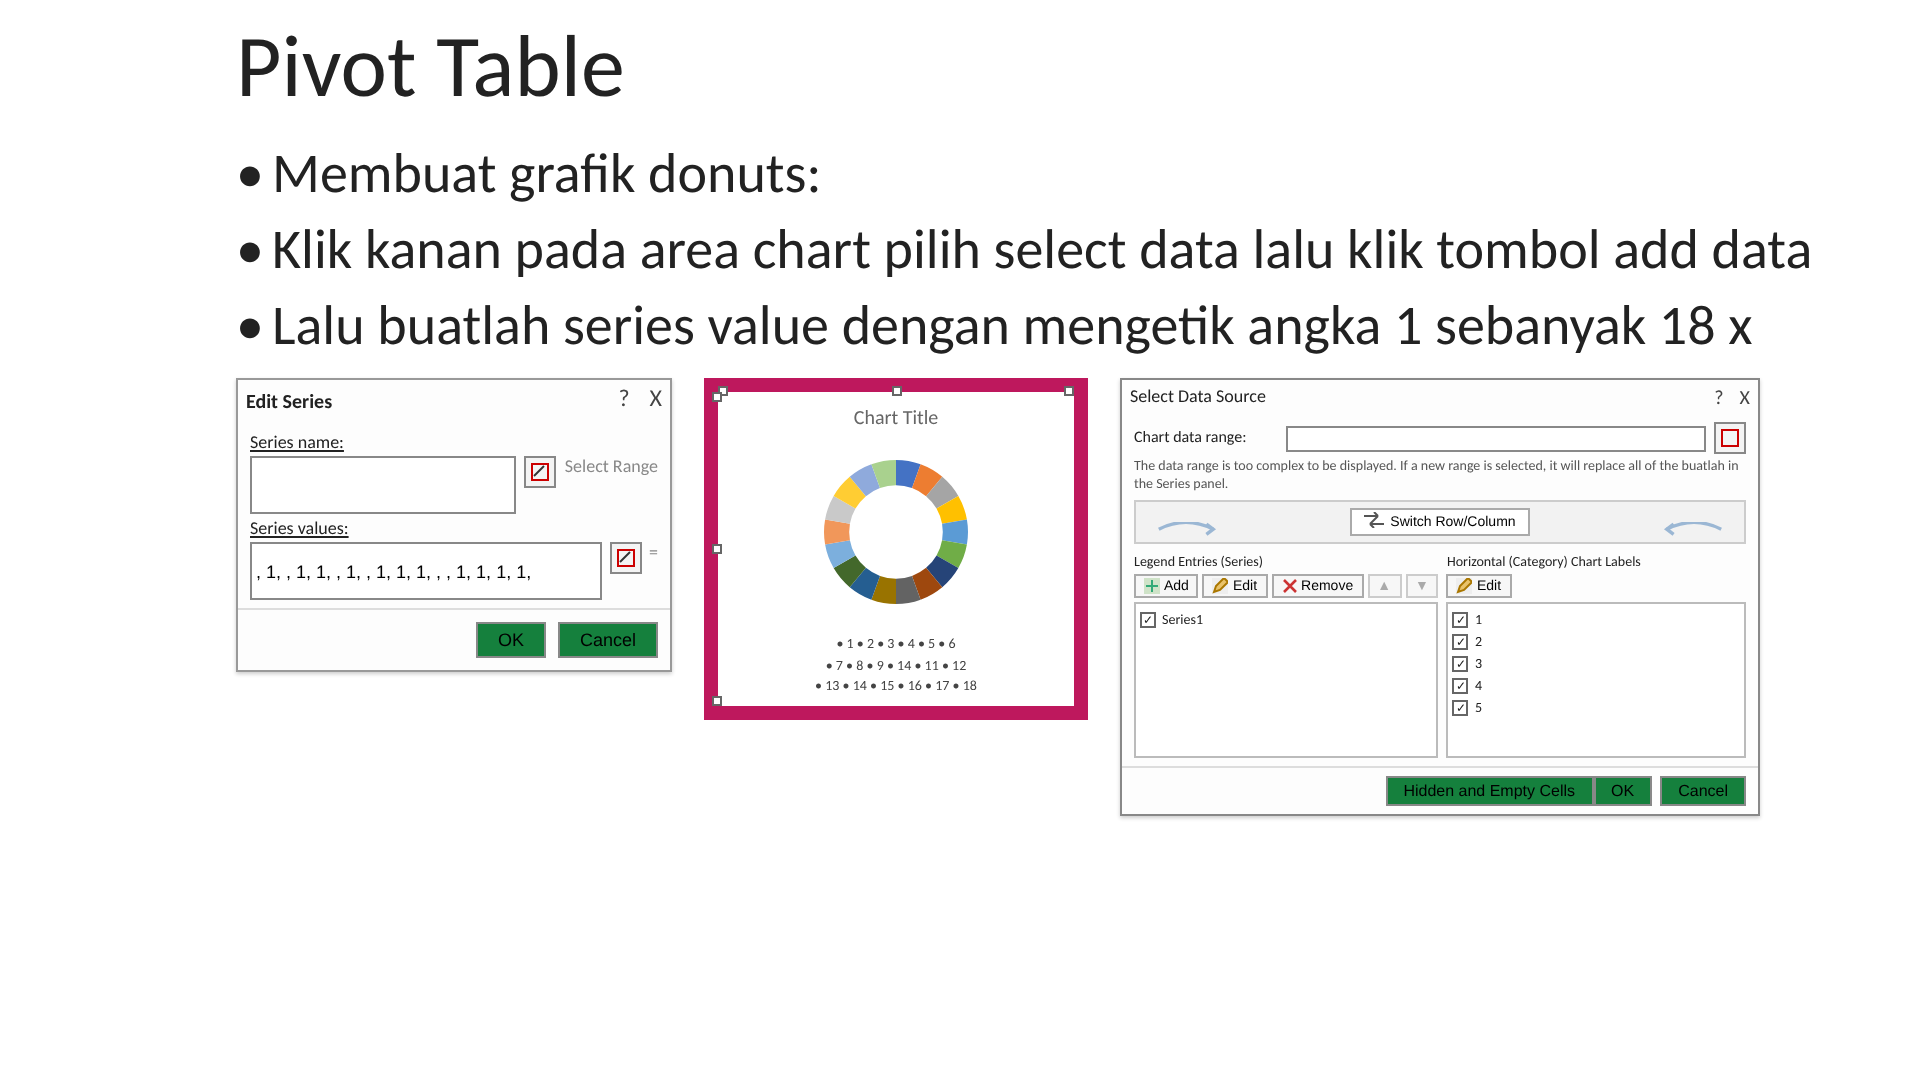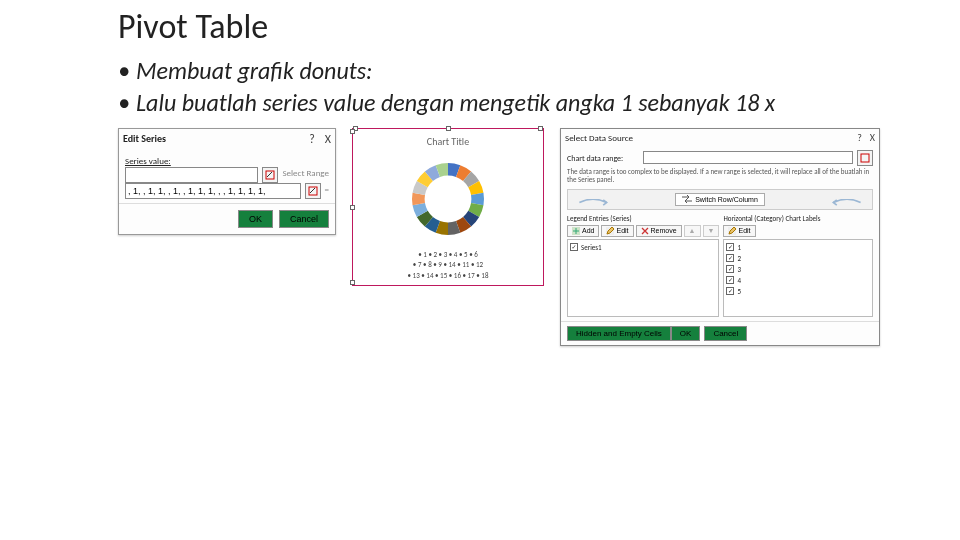--- a/index.html
+++ b/index.html
@@ -1,41 +1,41 @@
 <!DOCTYPE html>
 <html><head>
 <meta charset="utf-8">
 <style>
   * { box-sizing: border-box; margin: 0; padding: 0; }
   body { width: 960px; height: 540px; font-family: "Segoe UI", Calibri, Arial, sans-serif; background: #fff; color: #222; overflow: hidden; }
   .slide { padding: 6px 0 0 118px; }
-  .title { font-size: 34px; font-weight: 400; margin-bottom: 8px; }
-  .bullets { font-size: 24px; line-height: 1.35; font-style: italic; }
+  .title { font-size: 44px; font-weight: 400; margin-bottom: 8px; }
+  .bullets { font-size: 28px; line-height: 1.35; }
   .bullets li { list-style: none; position: relative; padding-left: 18px; }
   .bullets li::before { content: "•"; position: absolute; left: 0; }
   .bullets li.wrap { padding-left: 18px; }
   .row { display: flex; gap: 16px; margin-top: 8px; align-items: flex-start; }
 
   
   .dlg-es { width: 218px; border: 1px solid #999; background: #fdfdfd; box-shadow: 0 1px 2px rgba(0,0,0,0.2); font-size: 10px; }
   .dlg-es .hd { display: flex; align-items: center; justify-content: space-between; padding: 3px 4px; }
   .dlg-es .hd-title { font-weight: 600; font-size: 10px; }
   .dlg-es .hd-btns { display: flex; gap: 10px; align-items: center; font-size: 12px; color: #444; }
   .dlg-es .body { padding: 4px 6px; }
   .dlg-es label { display: block; font-size: 9px; margin: 2px 0 1px; text-decoration: underline; color: #222; }
   .field-row { display: flex; gap: 4px; }
-  .field-row input { flex: 1; border: 1px solid #888; height: 16px; font-size: 9px; padding: 0 2px; }
+  .field-row input { flex: 1; border: 1px solid #888; height: 29px; font-size: 9px; padding: 0 2px; }
   .picker { width: 16px; height: 16px; border: 1px solid #888; background: #f4f4f4; display:flex;align-items:center;justify-content:center;font-size:9px; }
   .picker svg { width:10px; height:10px; }
   .hint { color: #888; font-size: 9px; white-space: nowrap; }
   .dlg-footer { display: flex; justify-content: flex-end; gap: 6px; padding: 6px; border-top: 1px solid #ddd; }
   .btn { border: 1px solid #888; background: #15803d; font-size: 9px; padding: 3px 10px; cursor: pointer; }
 
   
-  .chart-panel { width: 192px; border: 1px solid #be185d; background: #fff; position: relative; padding: 6px 4px 4px; }
+  .chart-panel { width: 192px; border: 7px solid #be185d; background: #fff; position: relative; padding: 6px 4px 4px; }
   .handles-v { position:absolute; left:-3px; top:0; bottom:0; display:flex; flex-direction:column; justify-content:space-between; }
   .handles-v span,.handles-h span{ width:5px;height:5px;background:#fff;border:1px solid #666;display:block;}
   .handles-h { position:absolute; top:-3px; left:0; right:0; display:flex; justify-content:space-between; }
   .chart-title { text-align:center; font-size:10px; color:#666; margin-bottom:6px; }
   .donut-wrap { display:flex; justify-content:center; }
   .legend { font-size:7px; color:#444; margin-top:6px; line-height:1.5; text-align:center;}
 
   
   .dlg-sd { width: 320px; border:1px solid #888; background:#fdfdfd; font-size:8px; box-shadow:0 1px 2px rgba(0,0,0,0.2);}
   .dlg-sd .hd { display:flex;justify-content:space-between;align-items:center;padding:2px 4px;}
@@ -52,58 +52,60 @@
   .arrows svg{width:34px;height:14px;}
   .cols{display:flex;gap:4px;}
   .col{flex:1;}
   .col-hd{font-size:7px;margin-bottom:2px;}
   .tool-row{display:flex;gap:2px;margin-bottom:2px;}
   .tbtn{border:1px solid #aaa;background:#f7f7f7;font-size:7px;padding:1px 4px;display:flex;align-items:center;gap:2px;}
   .tbtn.disabled{color:#aaa;border-color:#ccc;}
   .list{border:1px solid #bbb;height:78px;background:#fff;overflow-y:auto;font-size:7px;padding:2px;}
   .list .it{display:flex;align-items:center;gap:3px;padding:1px 0;}
   .list .cb{width:8px;height:8px;border:1px solid #666;display:inline-flex;align-items:center;justify-content:center;font-size:6px;line-height:1;}
-  .sd-footer{display:flex;justify-content:flex-start;padding:4px 6px;border-top:1px solid #ddd;}
+  .sd-footer{display:flex;justify-content:flex-end;padding:4px 6px;border-top:1px solid #ddd;}
   .sd-footer .left .btn, .sd-footer .right .btn{font-size:8px;padding:2px 8px;}
   .sd-footer .right{display:flex;gap:4px;}
 
   .icn{display:inline-block;width:8px;height:8px;}
 </style>
 </head>
 <body>
 
 <div class="slide">
   <div class="title">Pivot Table</div>
   <ul class="bullets">
     <li>Membuat grafik donuts:</li>
+    <li class="wrap">Klik kanan pada area chart pilih select data lalu klik tombol add data</li>
     <li>Lalu buatlah series value dengan mengetik angka 1 sebanyak 18 x</li>
   </ul>
 
   <div class="row">
 
     <div class="dlg-es">
       <div class="hd">
         <span class="hd-title">Edit Series</span>
         <span class="hd-btns">
           <span>?</span>
           <span>X</span>
         </span>
       </div>
       <div class="body">
-        <label>Series value:</label>
+        <label>Series name:</label>
         <div class="field-row">
           <input value="" style="">
           <span class="picker">
             <svg viewBox="0 0 10 10">
                 <rect x="1" y="1" width="8" height="8" fill="none" stroke="#c00" stroke-width="1"></rect>
                 <path d="M2 7 L7 2" stroke="#333" stroke-width="1"></path>
               </svg>
           </span>
           <span class="hint">Select Range</span>
         </div>
+        <label>Series values:</label>
         <div class="field-row">
           <input value=", 1, , 1, 1, , 1, , 1, 1, 1, , , 1, 1, 1, 1," style="">
           <span class="picker">
             <svg viewBox="0 0 10 10">
                 <rect x="1" y="1" width="8" height="8" fill="none" stroke="#c00" stroke-width="1"></rect>
                 <path d="M2 7 L7 2" stroke="#333" stroke-width="1"></path>
               </svg>
           </span>
           <span class="hint">=</span>
         </div>

